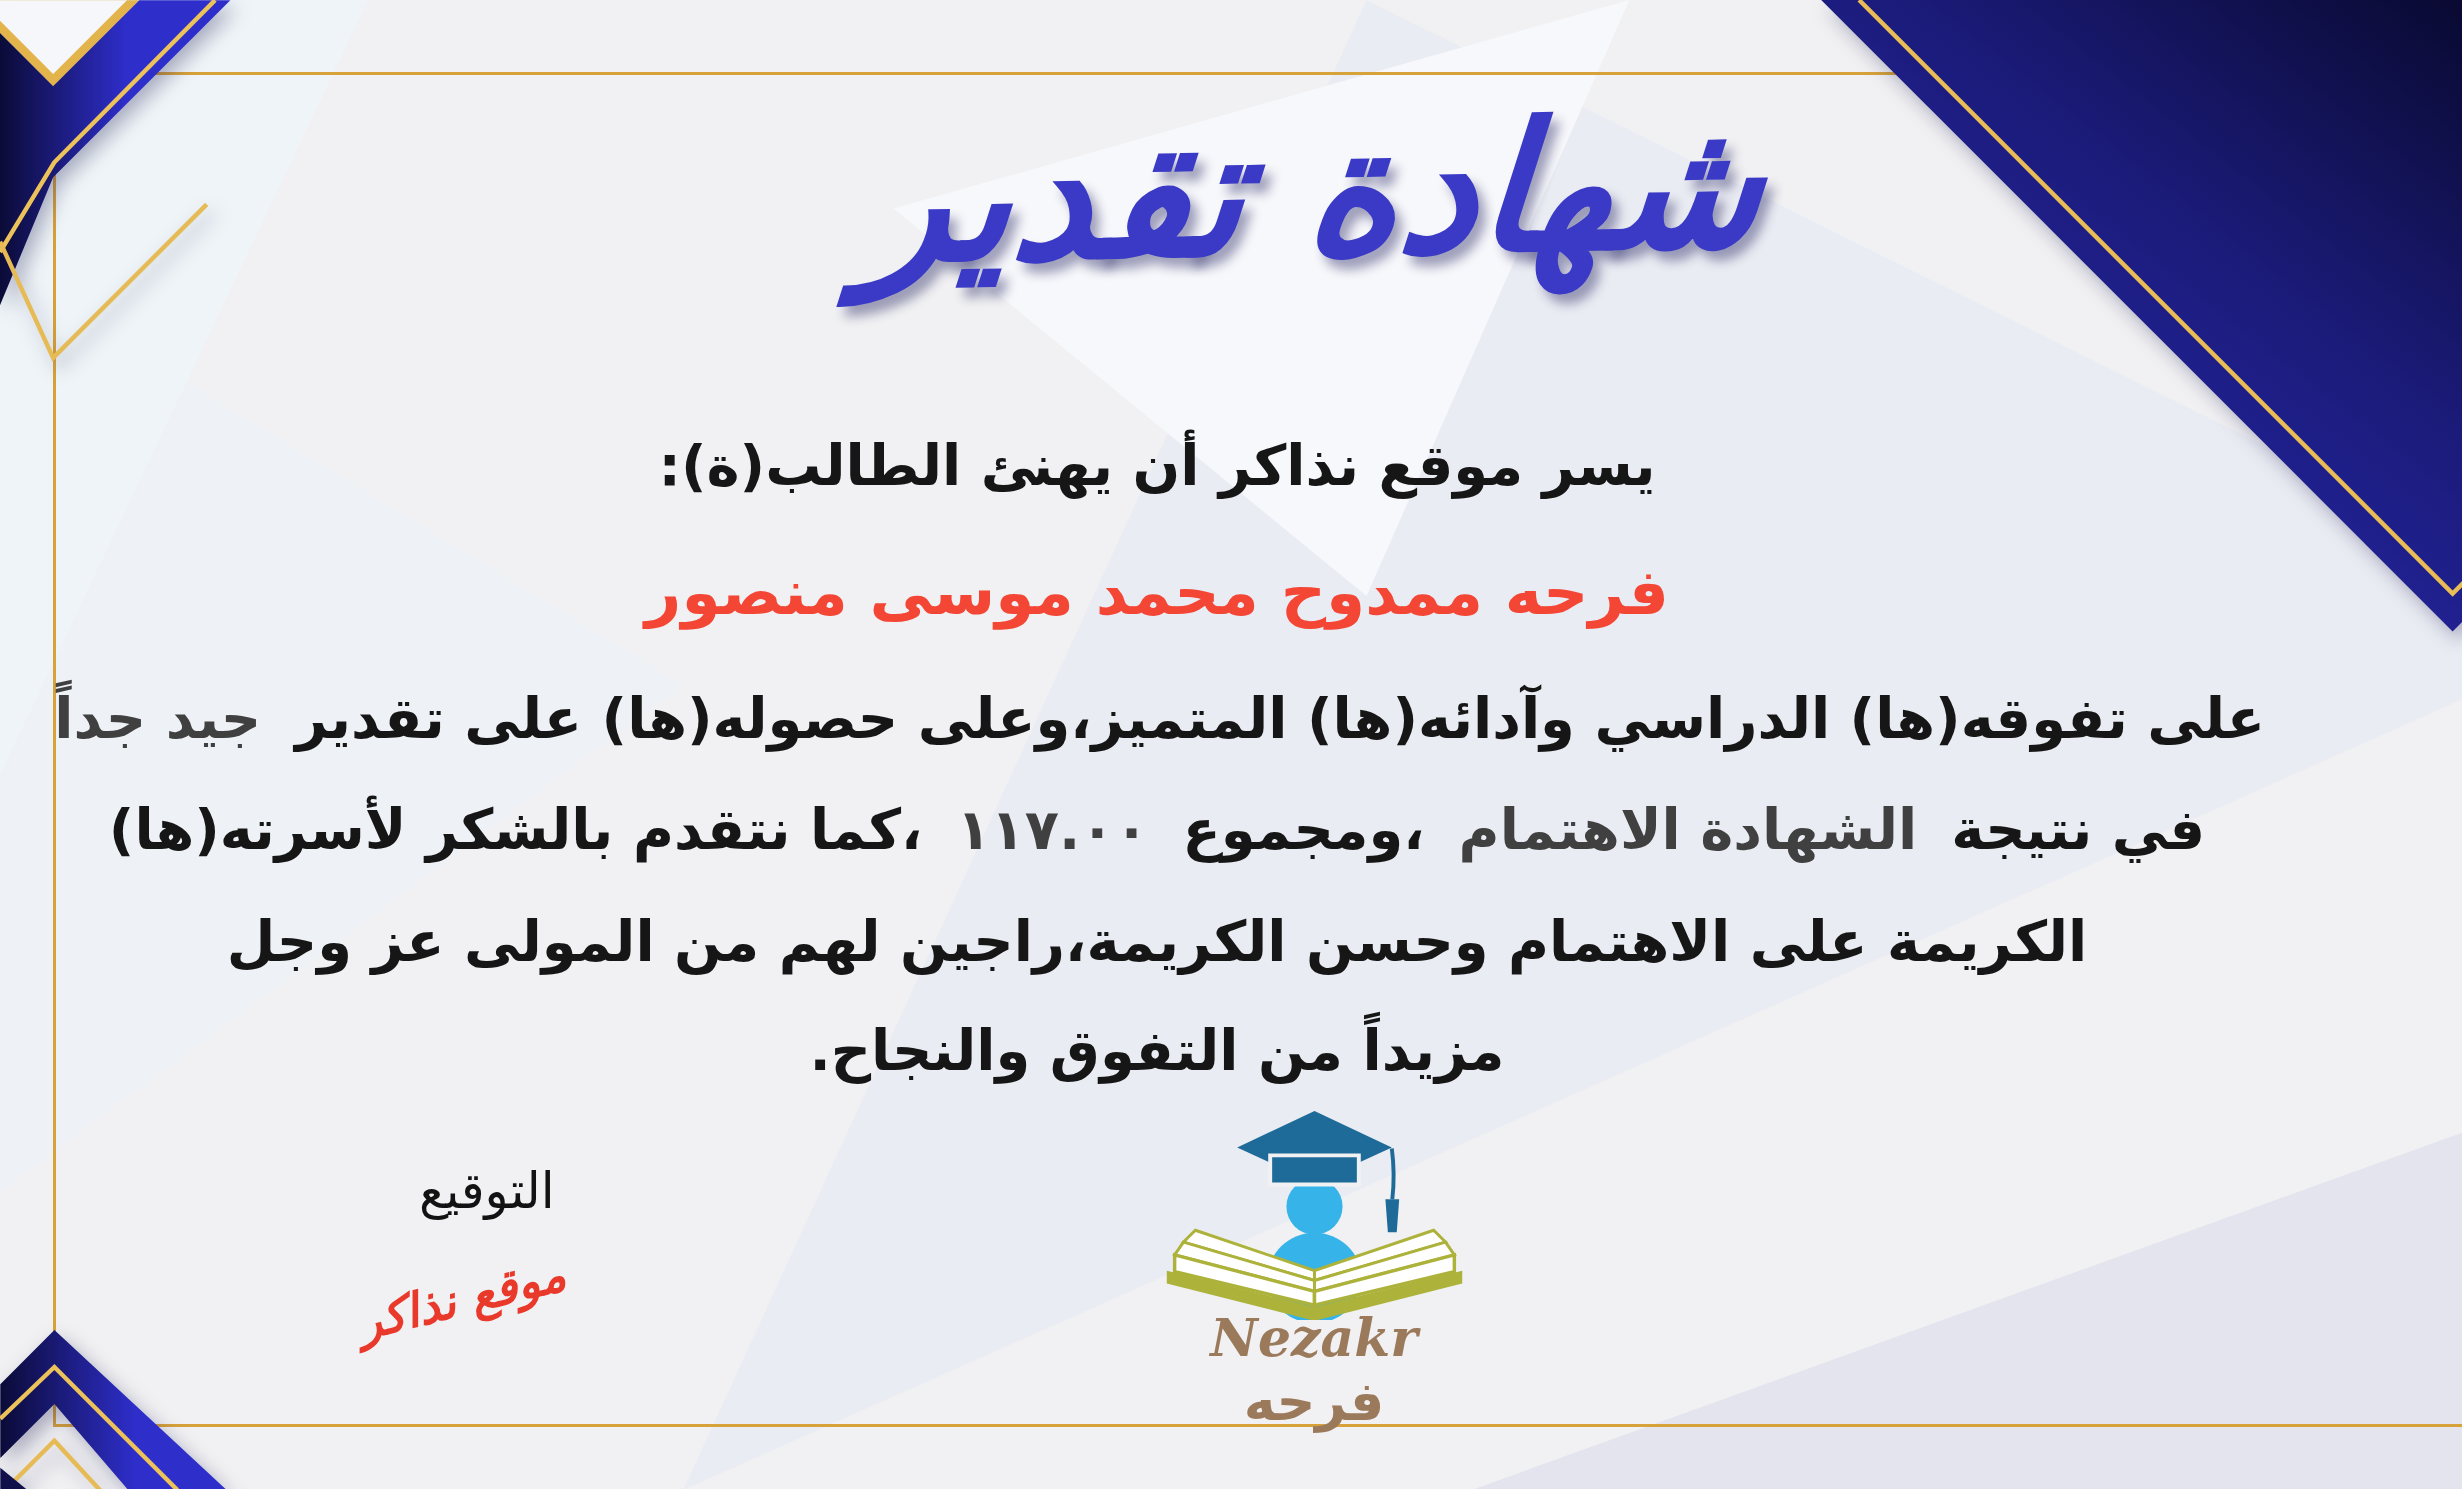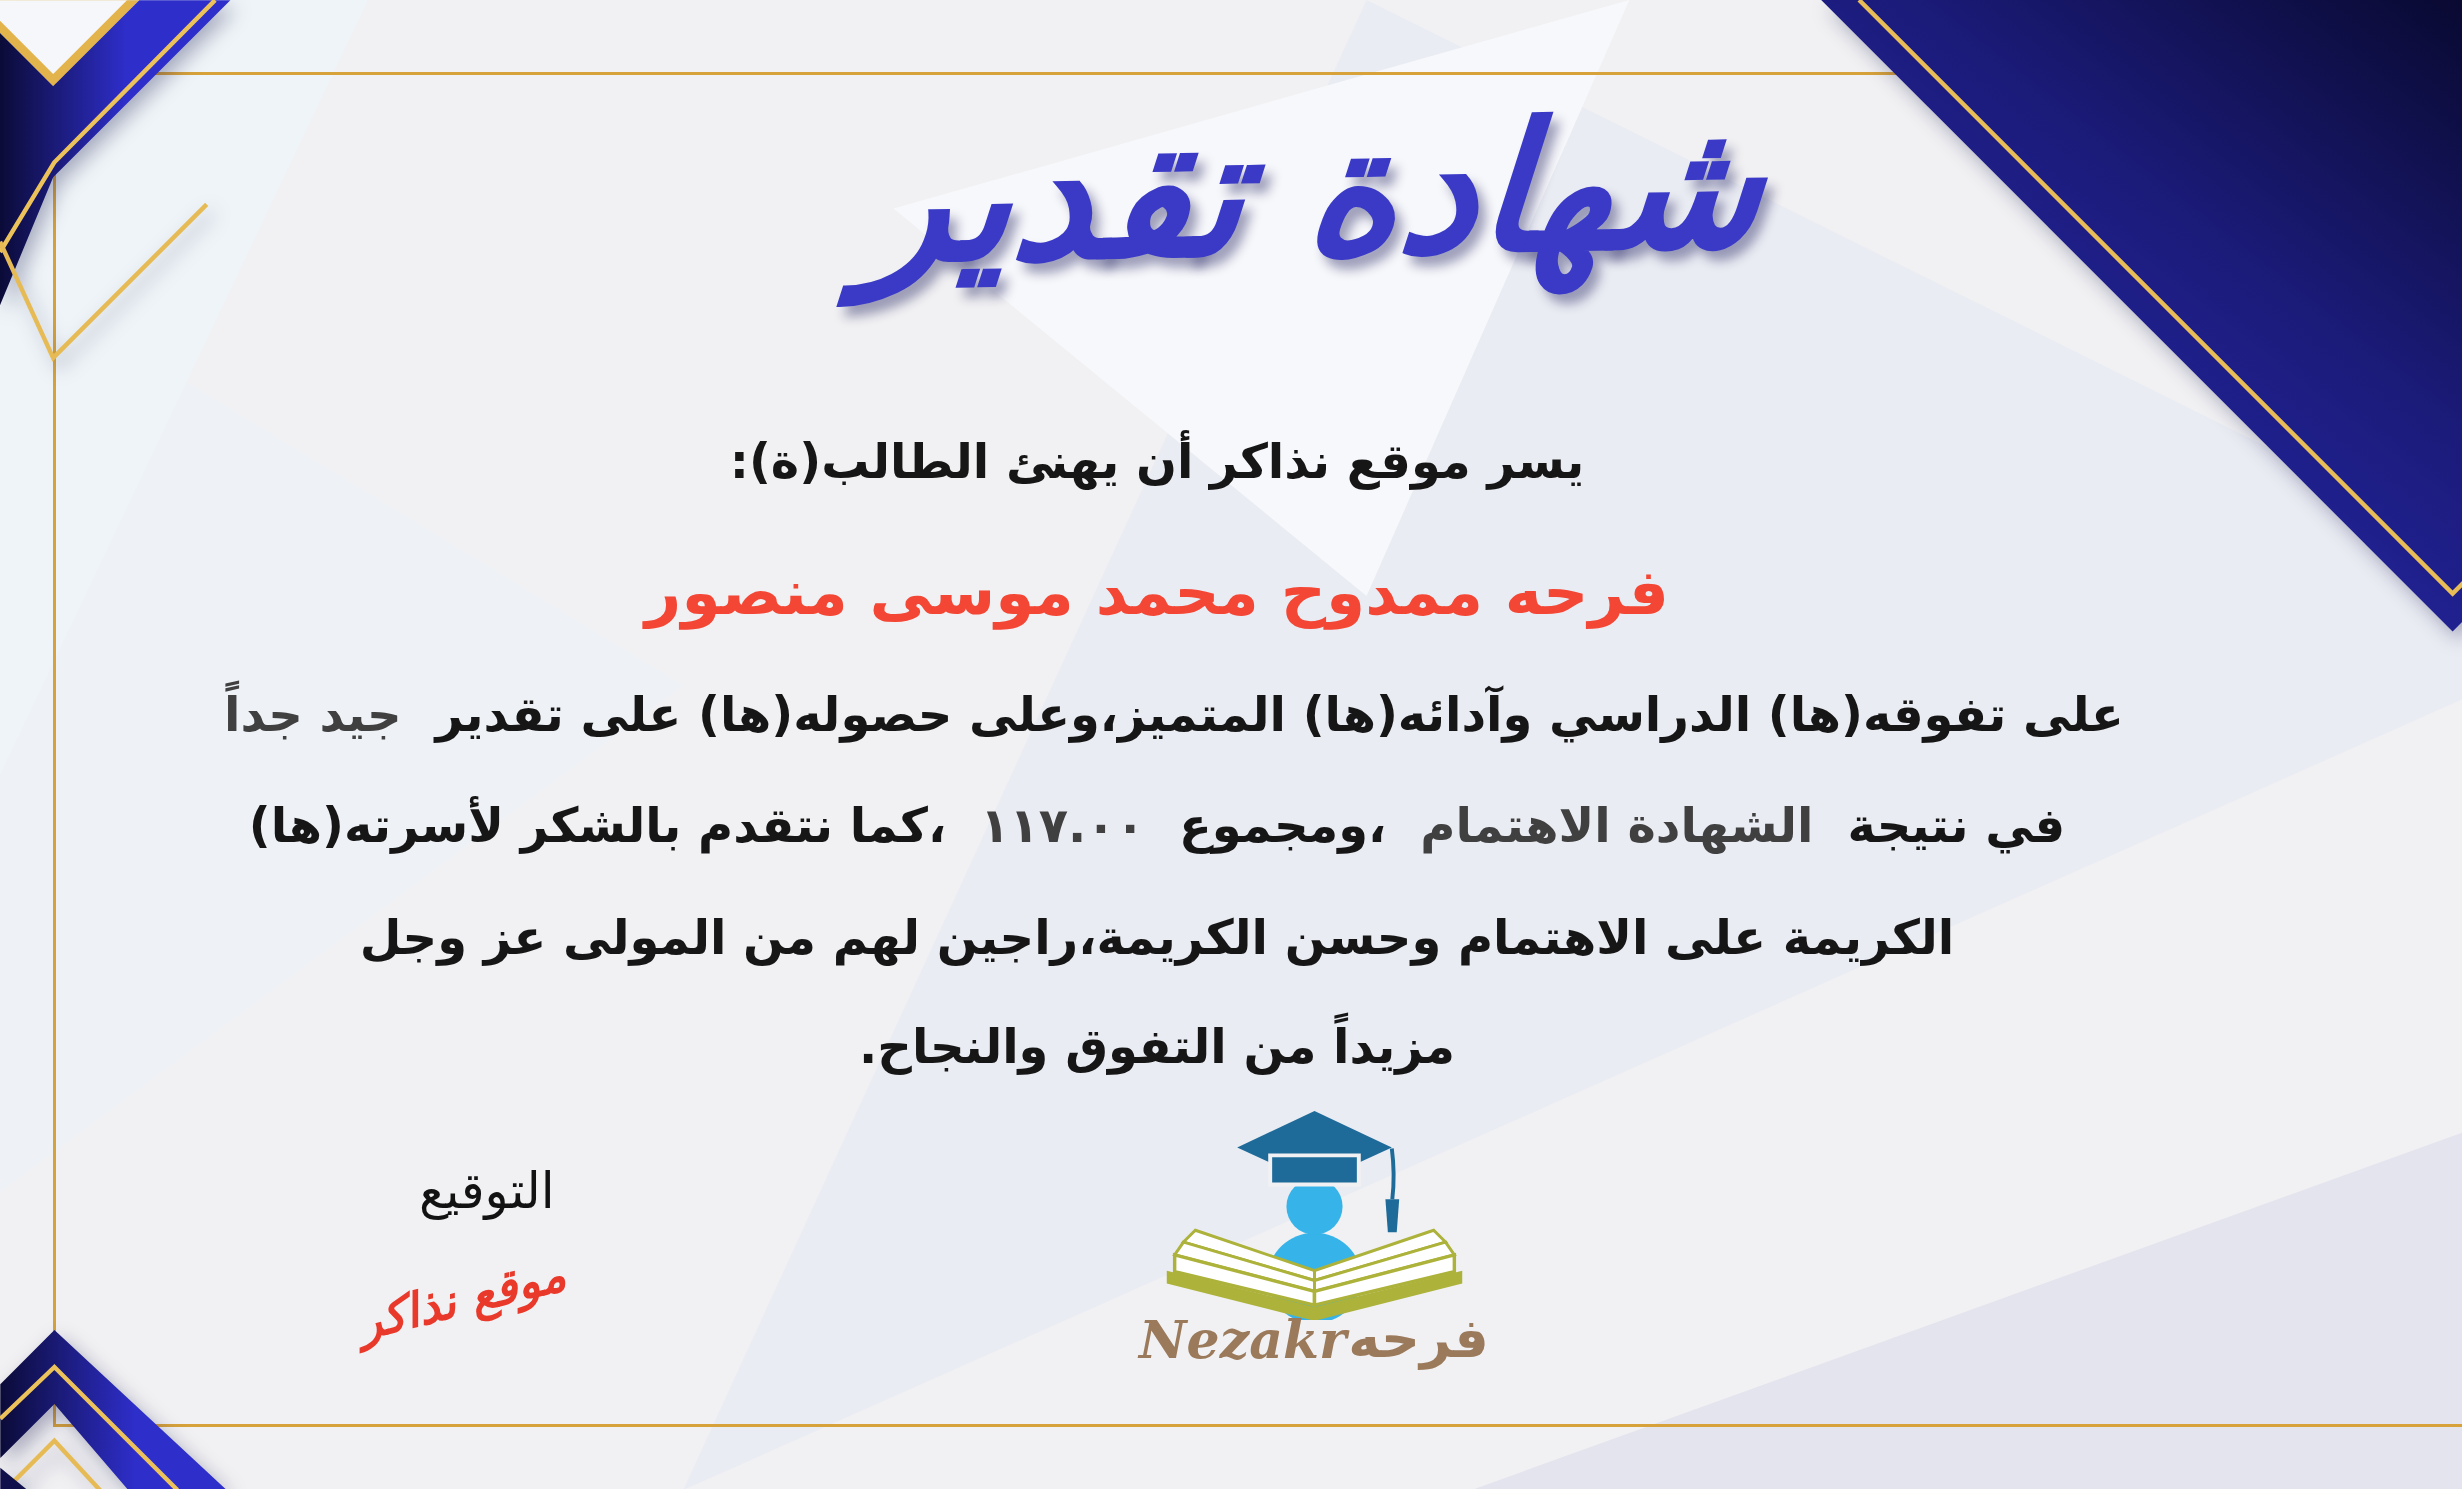--- a/index.html
+++ b/index.html
@@ -30,42 +30,42 @@
     position:absolute;top:89px;left:0;width:100%;text-align:center;direction:rtl;
     font-size:177px;font-weight:700;font-style:italic;color:#3a3ac6;z-index:3;
     transform:skewX(-5deg) rotate(-1deg);
     text-shadow:7.9px 9.8px 10.8px rgba(25,25,90,.40);
     letter-spacing:-3px;
   }
   
   .col{position:absolute;left:49px;top:0;width:2216px;z-index:3;}
   .line{
     position:absolute;width:100%;text-align:center;direction:rtl;
-    font-size:48px;font-weight:700;color:#161616;white-space:nowrap;
+    font-size:56px;font-weight:700;color:#161616;white-space:nowrap;
   }
   .intro{top:433px;}
   .name{top:556px;font-size:63px;color:#f44634;}
   .l1{top:686px;}
   .l2{top:797px;}
   .l3{top:909px;}
   .l4{top:1018px;}
   .red{color:#404040;margin:0 34px;}
   
   .sig-label{
     position:absolute;left:419px;top:1162px;font-size:50px;font-weight:400;
     color:#121212;direction:rtl;z-index:3;
   }
   .sig-script{
     position:absolute;left:355px;top:1271px;font-size:47px;font-style:italic;
     color:#e8392b;direction:rtl;transform:rotate(-14deg);z-index:3;font-weight:600;
   }
   
   .logo{position:absolute;left:50%;top:1108px;transform:translateX(-50%);width:374px;text-align:center;z-index:3;}
   .logo-art{width:325px;height:212px;display:block;margin:0 auto;}
-  .logo-text{display:flex;justify-content:center;align-items:flex-end;gap:2px;direction:ltr;margin-top:-12.8px;}
+  .logo-text{display:flex;justify-content:center;align-items:center;gap:2px;direction:ltr;margin-top:-12.8px;flex-direction:column;}
   .logo-latin{font-family:"DejaVu Serif",serif;font-style:italic;font-weight:700;font-size:52px;color:#9b7a5c;}
   .logo-arabic{font-weight:700;font-size:54px;color:#9b7a5c;font-family:"DejaVu Sans",sans-serif;}
 </style>
 </head>
 <body>
 
 <div class="canvas">
 
   <div class="bgpoly p1"></div>
   <div class="bgpoly p2"></div>

